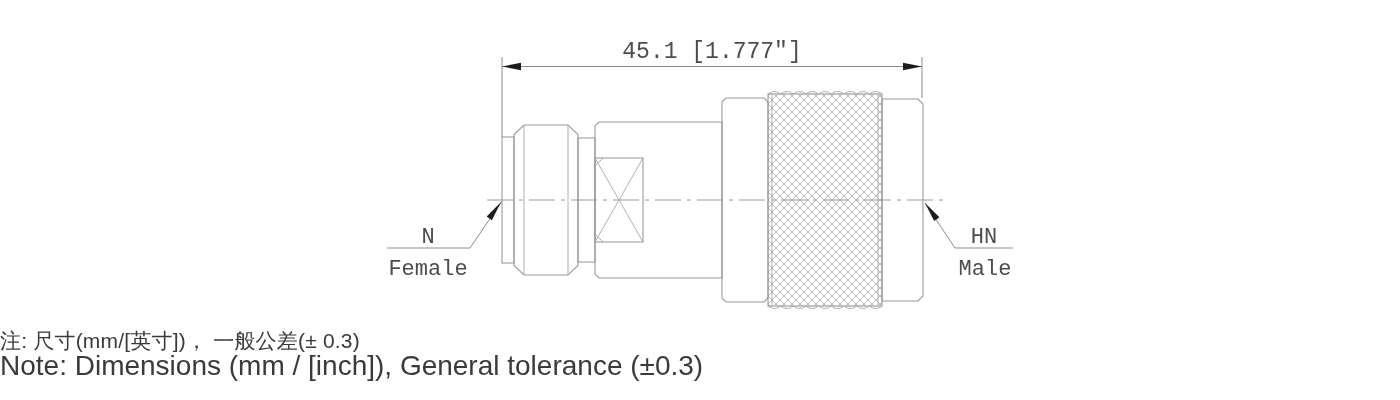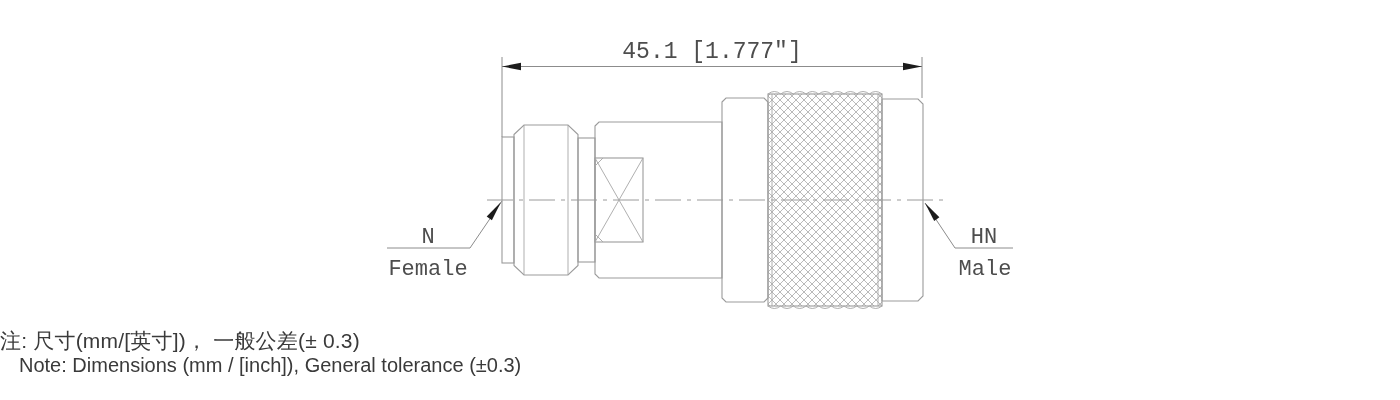--- a/index.html
+++ b/index.html
@@ -24,21 +24,21 @@
   }
   .dimtext { font-size:23px; }
   .labeltext { font-size:22px; }
 
   
   .notes {
     position:absolute; left:0; top:329px; width:1378px;
     text-align:left; color:#3a3a3a;
   }
   .note-zh { font-size:21px; line-height:24px; letter-spacing:0.2px; }
-  .note-en { font-size:20px; line-height:23px; margin-top:1px;margin-left:19px; }
+  .note-en { font-size:28px; line-height:23px; margin-top:1px; }
 </style>
 </head>
 <body>
 
 <div class="stage">
 
   <svg class="drawing" width="1400" height="400" viewBox="0 0 1400 400">
 
     <defs>
       <pattern id="knurlPattern" width="8" height="8" patternUnits="userSpaceOnUse">

